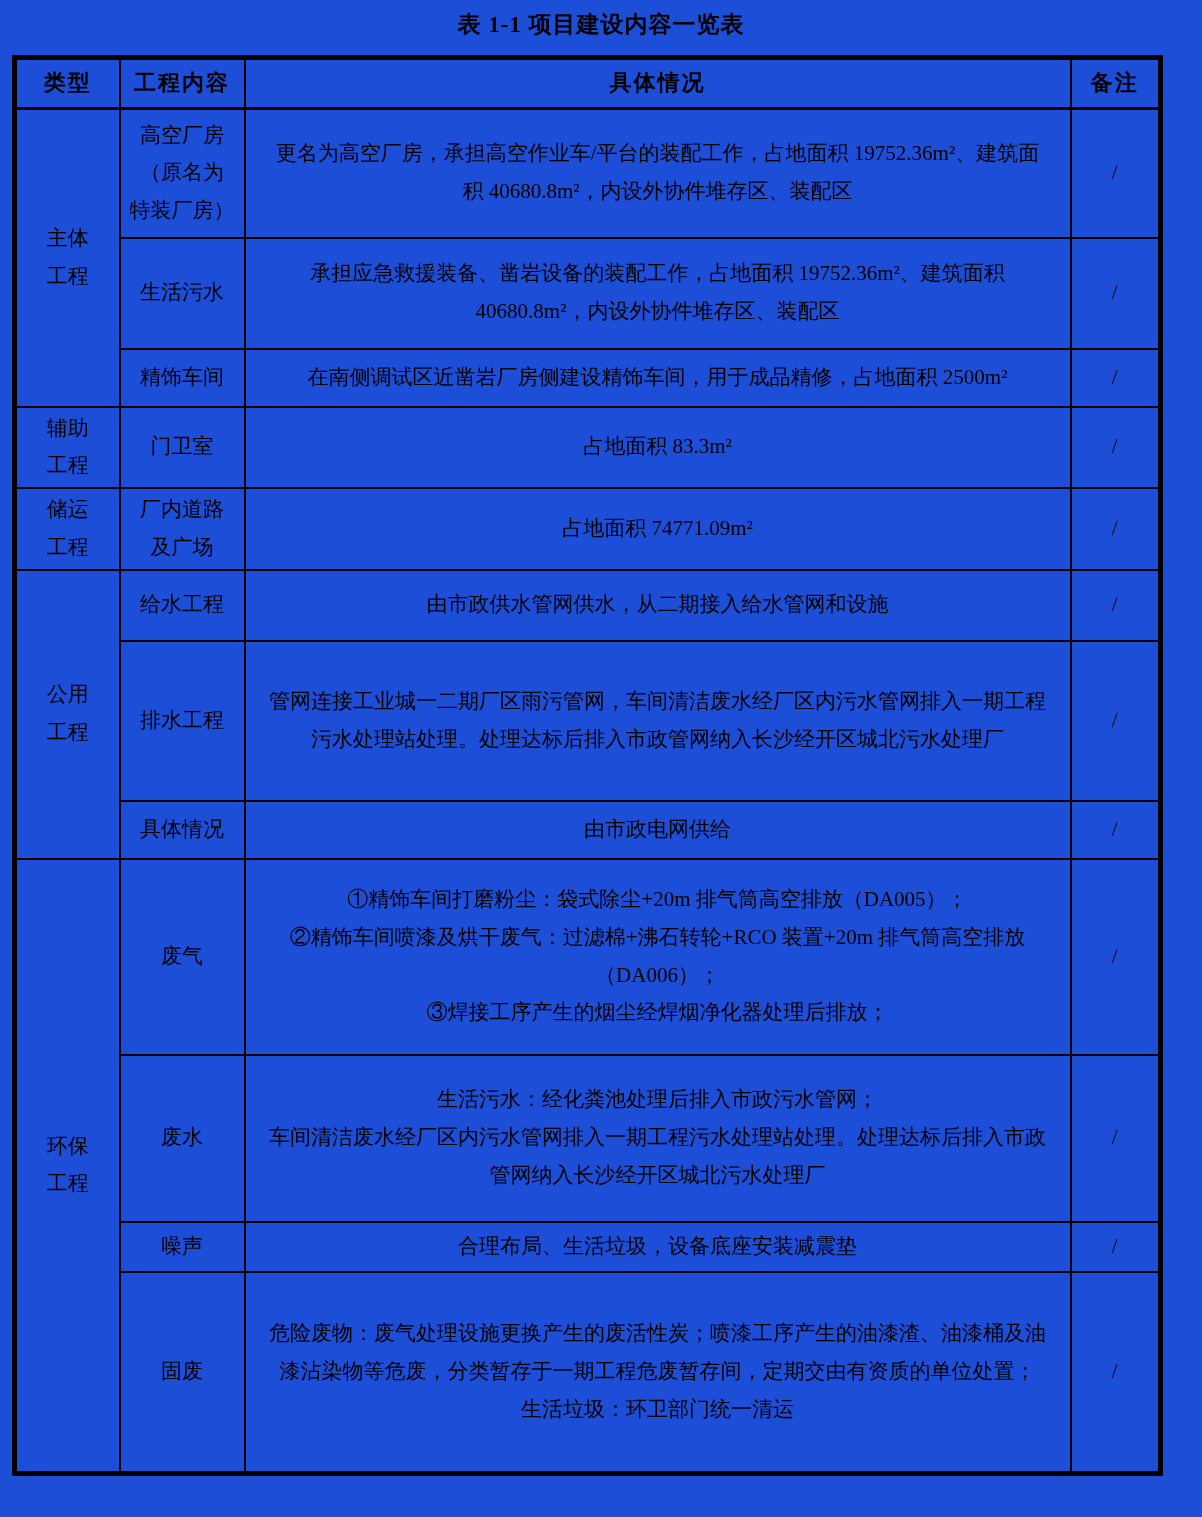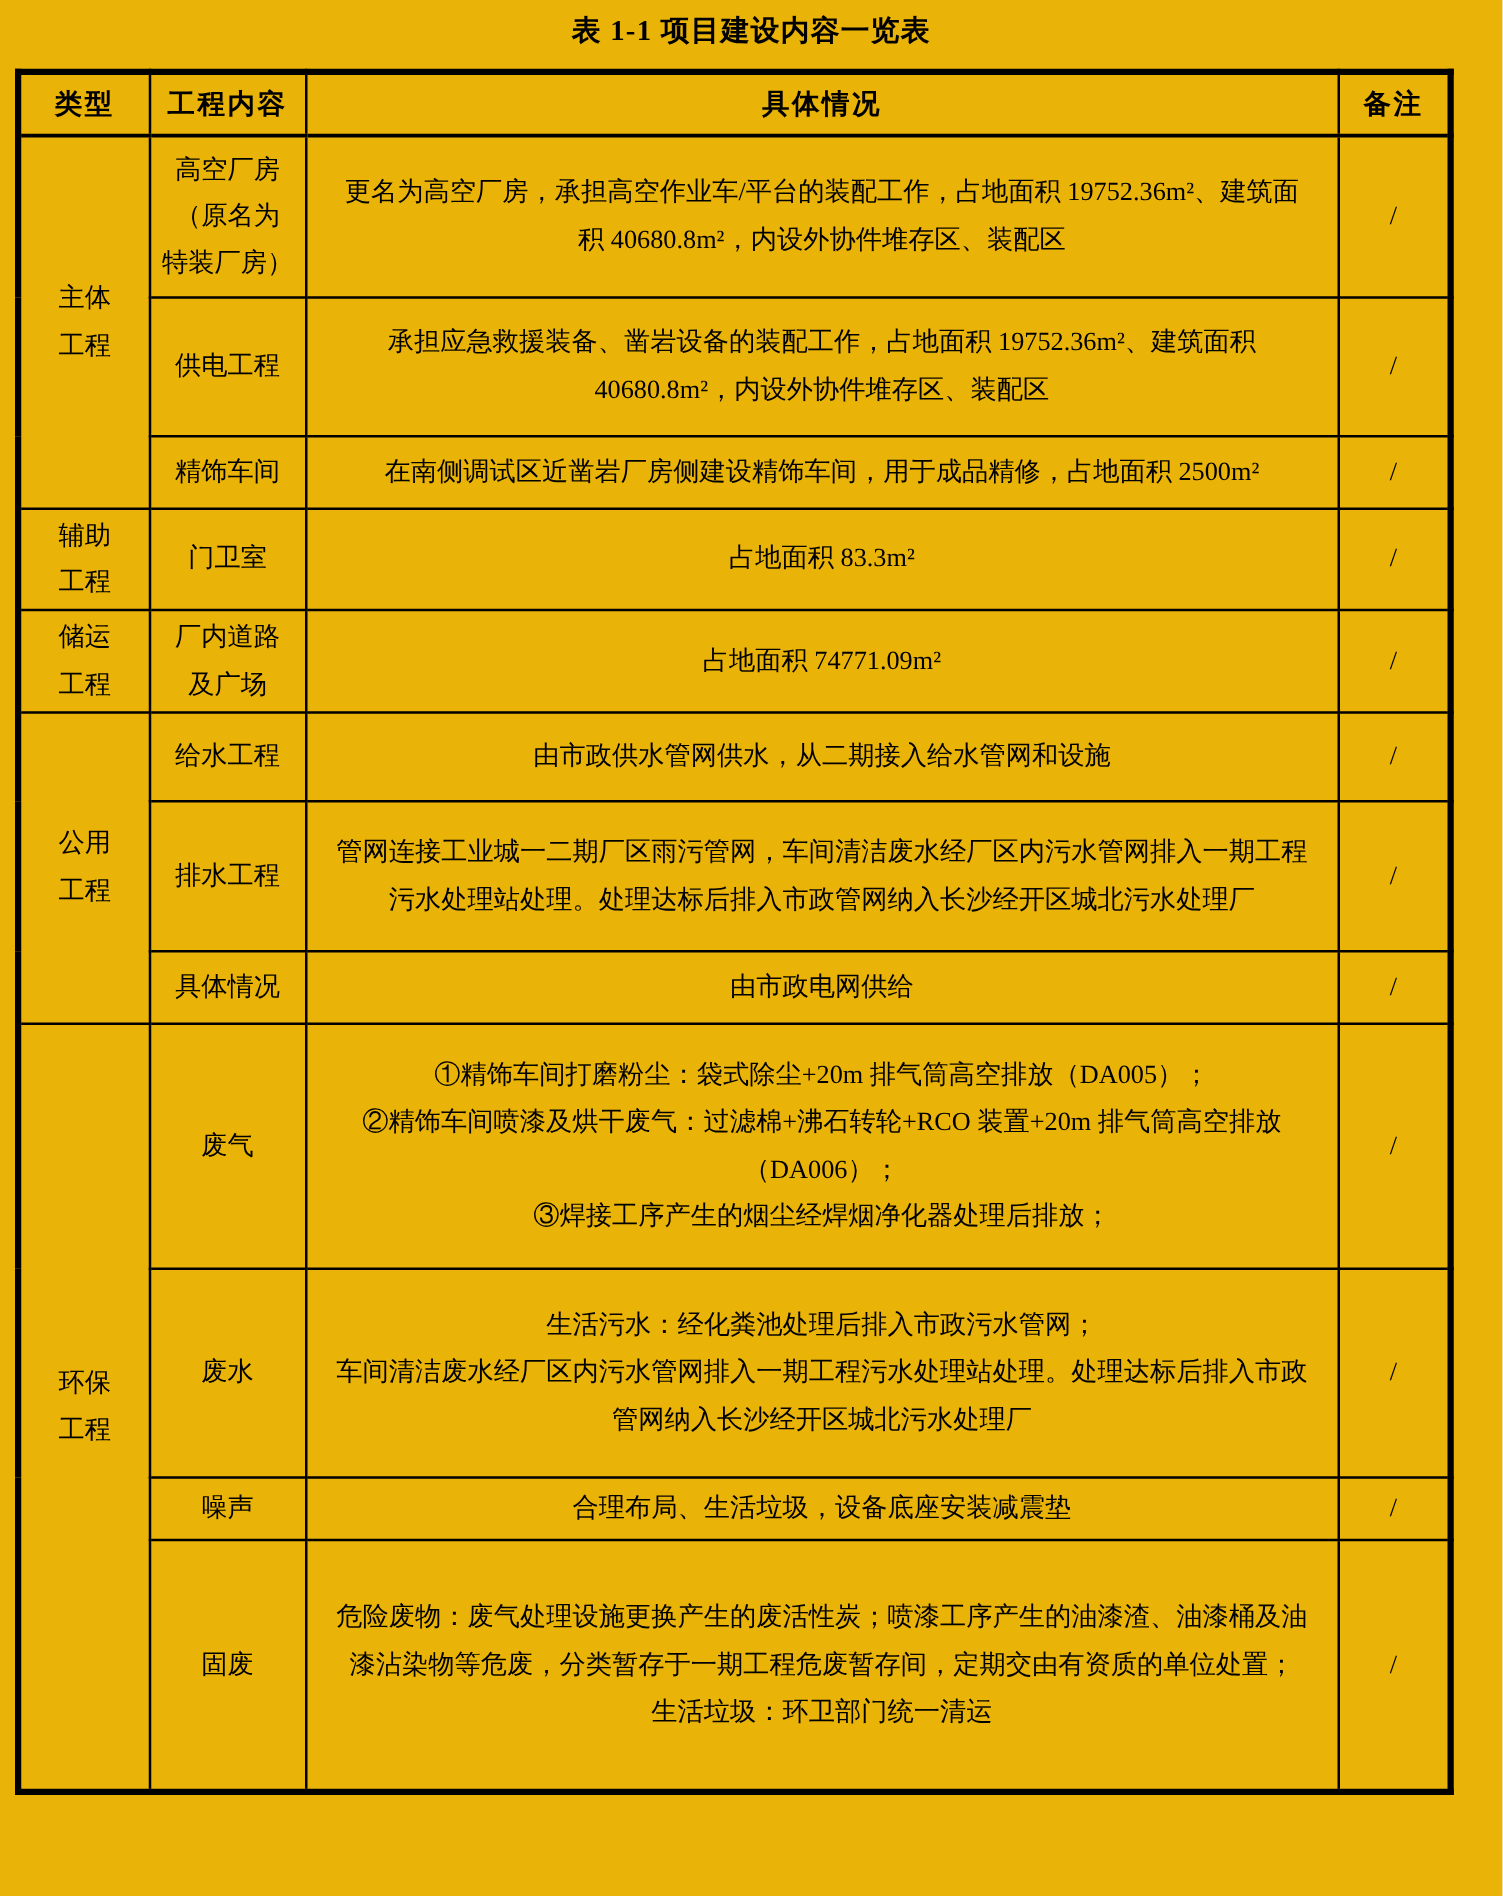--- a/index.html
+++ b/index.html
@@ -6,21 +6,21 @@
     margin: 0;
     padding: 0;
     background: #ffffff;
     width: 1202px;
     color: #000;
     font-family: "Liberation Serif", "DejaVu Serif", serif;
   }
   .page {
     width: 1202px;
     height: 1517px;
-    background: #eab308;
+    background: #1d4ed8;
     position: relative;
   }
   .page-title {
     text-align: center;
     font-weight: bold;
     font-size: 23px;
     padding-top: 9px;
     margin-bottom: 15px;
     letter-spacing: 1px;
   }
@@ -81,21 +81,21 @@
       <tr style="height:129px;">
         <td rowspan="3" class="cell-type">主体
 工程</td>
         <td class="cell-content">高空厂房
 （原名为
 特装厂房）</td>
         <td class="cell-detail">更名为高空厂房，承担高空作业车/平台的装配工作，占地面积 19752.36m²、建筑面积 40680.8m²，内设外协件堆存区、装配区</td>
         <td class="cell-remark">/</td>
       </tr>
       <tr style="height:111px;">
-        <td class="cell-content">供电工程</td>
+        <td class="cell-content">生活污水</td>
         <td class="cell-detail">承担应急救援装备、凿岩设备的装配工作，占地面积 19752.36m²、建筑面积 40680.8m²，内设外协件堆存区、装配区</td>
         <td class="cell-remark">/</td>
       </tr>
       <tr style="height:58px;">
         <td class="cell-content">精饰车间</td>
         <td class="cell-detail">在南侧调试区近凿岩厂房侧建设精饰车间，用于成品精修，占地面积 2500m²</td>
         <td class="cell-remark">/</td>
       </tr>
       <tr style="height:76px;">
         <td class="cell-type">辅助
@@ -112,21 +112,21 @@
         <td class="cell-detail">占地面积 74771.09m²</td>
         <td class="cell-remark">/</td>
       </tr>
       <tr style="height:71px;">
         <td rowspan="3" class="cell-type">公用
 工程</td>
         <td class="cell-content">给水工程</td>
         <td class="cell-detail">由市政供水管网供水，从二期接入给水管网和设施</td>
         <td class="cell-remark">/</td>
       </tr>
-      <tr style="height:120px;">
+      <tr style="height:160px;">
         <td class="cell-content">排水工程</td>
         <td class="cell-detail">管网连接工业城一二期厂区雨污管网，车间清洁废水经厂区内污水管网排入一期工程污水处理站处理。处理达标后排入市政管网纳入长沙经开区城北污水处理厂</td>
         <td class="cell-remark">/</td>
       </tr>
       <tr style="height:58px;">
         <td class="cell-content">具体情况</td>
         <td class="cell-detail">由市政电网供给</td>
         <td class="cell-remark">/</td>
       </tr>
       <tr style="height:196px;">

